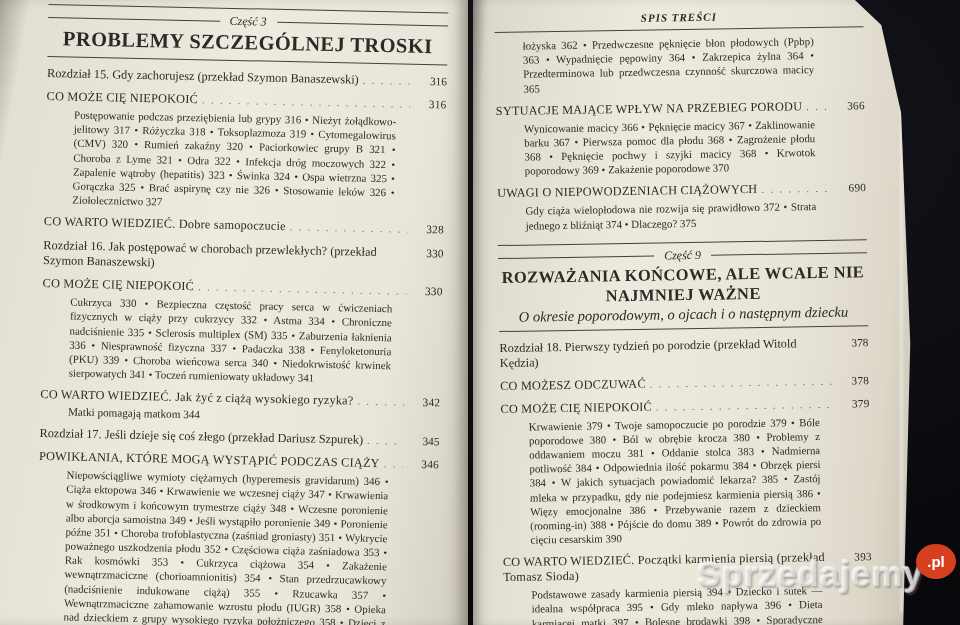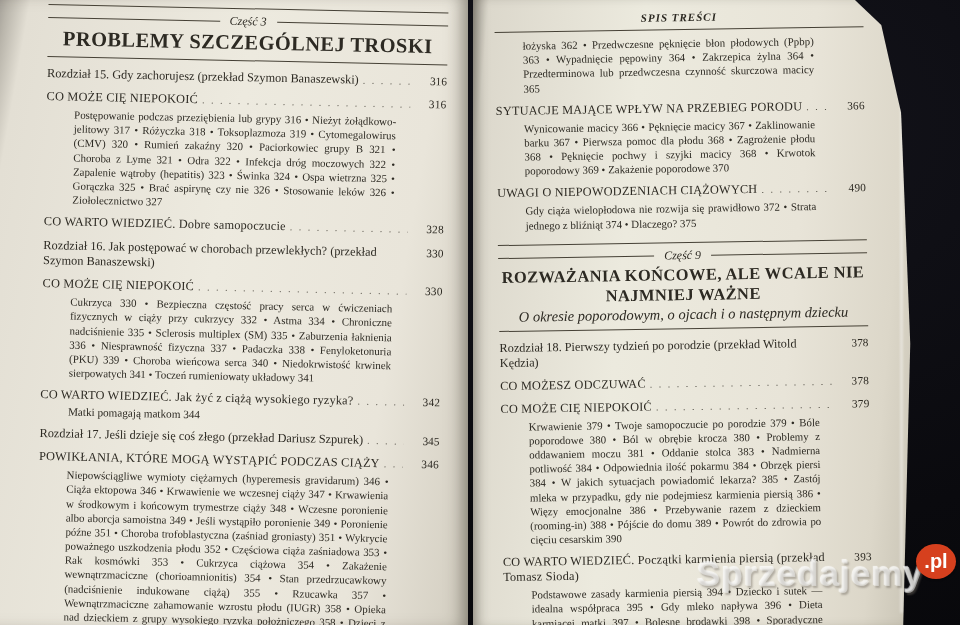--- a/index.html
+++ b/index.html
@@ -53,21 +53,21 @@
   
   .watermark{position:absolute;right:4px;bottom:31px;display:flex;align-items:center;z-index:5;pointer-events:none;}
   .wm-text{
     font-family:"Liberation Sans","DejaVu Sans",sans-serif;font-weight:bold;font-size:35px;letter-spacing:1px;
     color:rgba(240,240,238,.55);
     text-shadow:1.5px 2px 2px rgba(110,105,95,.45), -1px -1px 1px rgba(255,255,255,.75);
   }
   .wm-badge{
     width:40px;height:35px;border-radius:50%;background:#d6401e;
     display:flex;align-items:center;justify-content:center;
-    font-family:"Liberation Sans","DejaVu Sans",sans-serif;font-weight:bold;font-size:20px;color:#ffffff;
+    font-family:"Liberation Sans","DejaVu Sans",sans-serif;font-weight:bold;font-size:15px;color:#ffffff;
     margin-left:-8px;transform:translateY(-13px);
     box-shadow:0 1px 2px rgba(0,0,0,.35);
   }
   .edge-highlight{position:absolute;right:9px;top:6%;bottom:2%;width:3px;background:rgba(255,255,255,.38);filter:blur(1px);}
 </style>
 </head>
 <body>
 
 <section class="page page-left">
   <div class="page-inner">
@@ -137,21 +137,21 @@
         <p class="detail">łożyska 362 • Przedwczesne pęknięcie błon płodowych (Ppbp) 363 • Wypadnięcie pępowiny 364 • Zakrzepica żylna 364 • Przedterminowa lub przedwczesna czynność skurczowa macicy 365</p>
         <div class="toc-row section">
           <span class="row-label">SYTUACJE MAJĄCE WPŁYW NA PRZEBIEG PORODU</span>
           <span class="dots"></span>
           <span class="pagenum">366</span>
         </div>
         <p class="detail">Wynicowanie macicy 366 • Pęknięcie macicy 367 • Zaklinowanie barku 367 • Pierwsza pomoc dla płodu 368 • Zagrożenie płodu 368 • Pęknięcie pochwy i szyjki macicy 368 • Krwotok poporodowy 369 • Zakażenie poporodowe 370</p>
         <div class="toc-row section">
           <span class="row-label">UWAGI O NIEPOWODZENIACH CIĄŻOWYCH</span>
           <span class="dots"></span>
-          <span class="pagenum">490</span>
+          <span class="pagenum">690</span>
         </div>
         <p class="detail">Gdy ciąża wielopłodowa nie rozwija się prawidłowo 372 • Strata jednego z bliźniąt 374 • Dlaczego? 375</p>
       </div>
     <header class="part-box compact" style="margin-top:12px;">
       <div class="part-label-row">
         <span class="part-label">Część 9</span>
       </div>
       <h1 class="part-title">ROZWAŻANIA KOŃCOWE, ALE WCALE NIE NAJMNIEJ WAŻNE</h1>
       <p class="part-subtitle">O okresie poporodowym, o ojcach i o następnym dziecku</p>
     </header>

